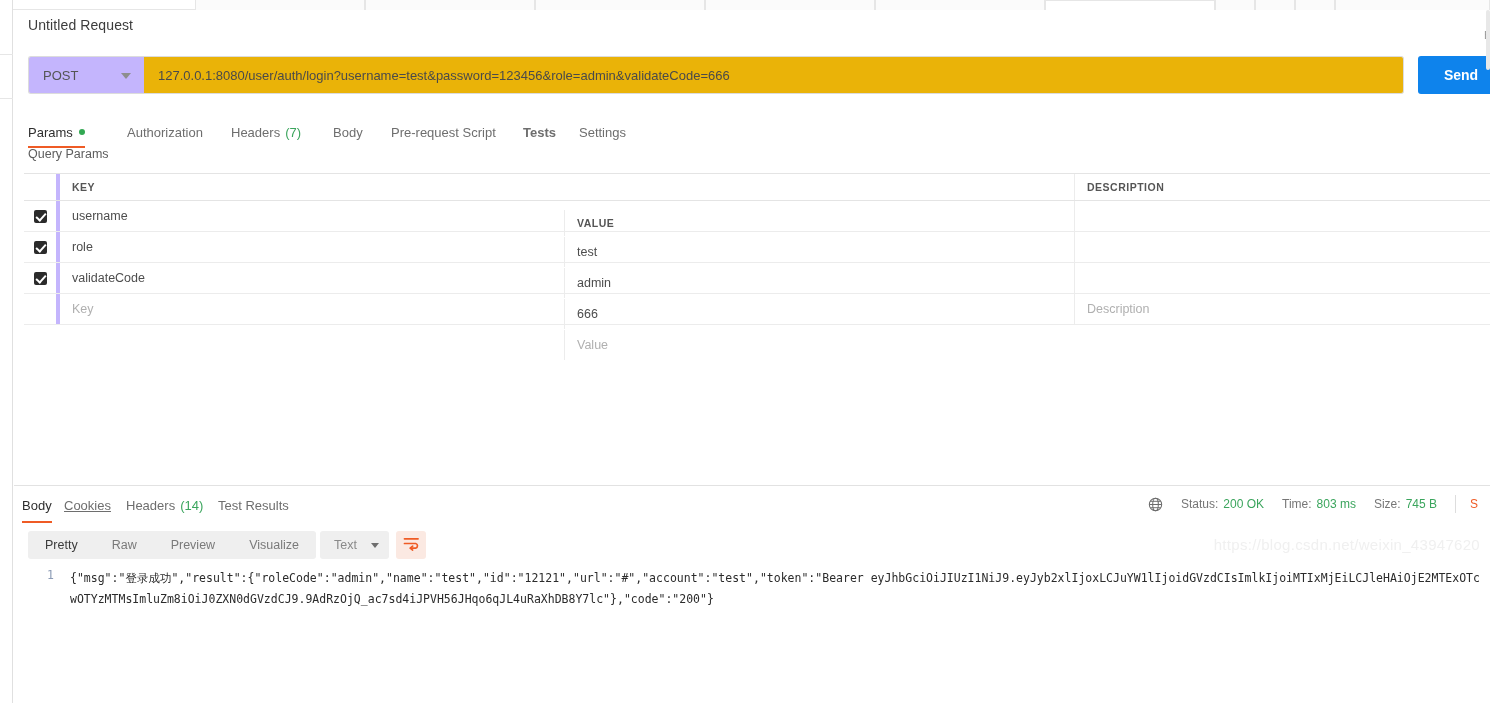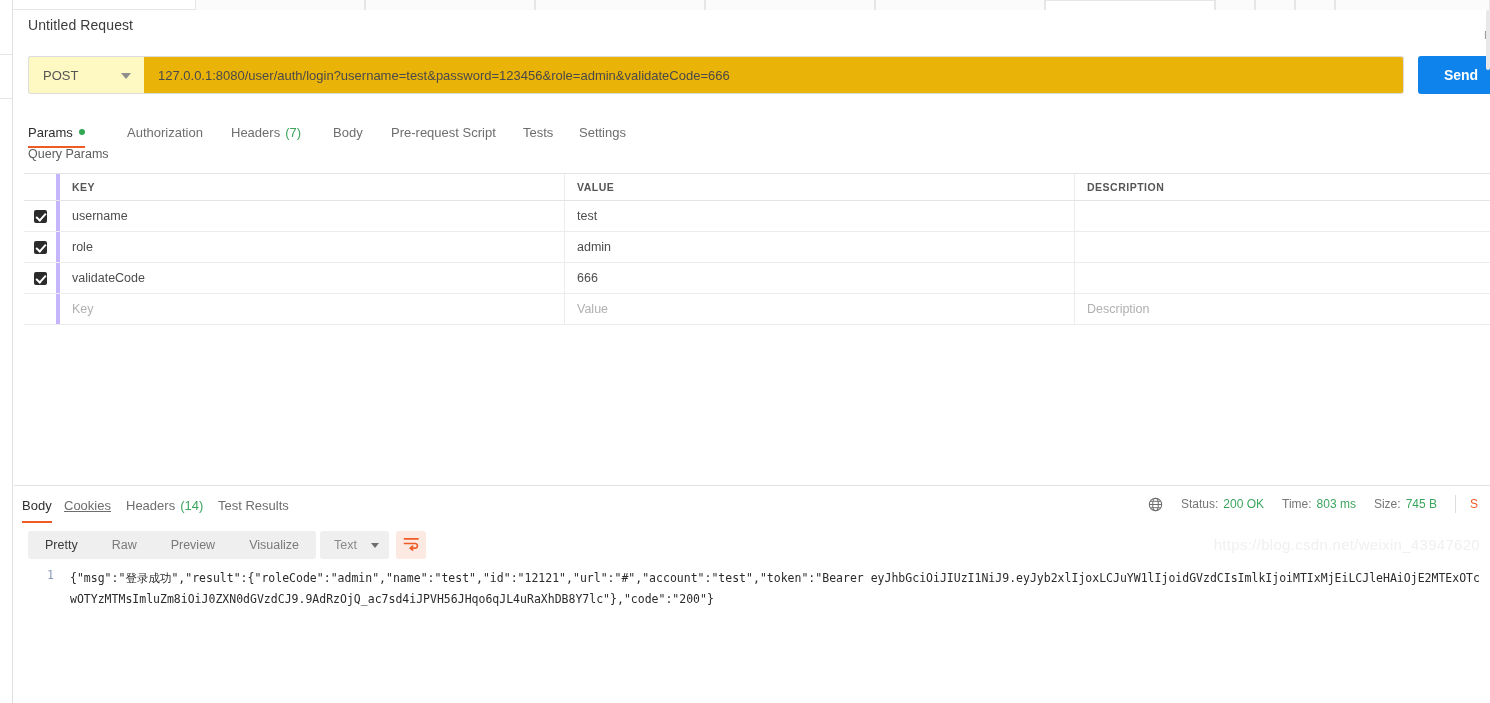--- a/index.html
+++ b/index.html
@@ -39,21 +39,21 @@
 
   .req-title {
     position: absolute; left: 14px; top: 7px;
     font-size: 14px; color: #3c3c3c; letter-spacing: .1px;
   }
 
   .urlrow { position: absolute; left: 14px; top: 46px; width: 1462px; height: 38px; }
 
   .method-box {
     position: absolute; left: 0; top: 0; width: 116px; height: 38px;
-    background: #fef9c3; border: 1px solid #dcdcdc; border-right: none;
+    background: #c4b5fd; border: 1px solid #dcdcdc; border-right: none;
     border-radius: 3px 0 0 3px;
     display: flex; align-items: center; cursor: pointer;
   }
   .method-label { font-size: 13px; color: #555; padding-left: 14px; }
   .caret {
     position: absolute; right: 13px; top: 50%; margin-top: -2px;
     width: 0; height: 0;
     border-left: 5px solid transparent; border-right: 5px solid transparent;
     border-top: 6px solid #8e8e8e;
   }
@@ -112,21 +112,21 @@
   .pcell {
     position: absolute; top: 0; height: 100%;
     display: flex; align-items: center;
     font-size: 12.5px; color: #4d4d4d;
     padding-left: 12px; overflow: hidden; white-space: nowrap;
   }
   .pcell.hdr { font-size: 10.5px; font-weight: bold; color: #555; letter-spacing: .5px; }
   .pcell.ph { color: #b0b0b0; }
   .c-check { left: 0; width: 32px; padding-left: 0; justify-content: center; }
   .c-key   { left: 32px; width: 508px; border-left: 4px solid #c4b5fd; }
-  .c-val   { left: 540px; width: 510px; border-left: 1px solid #ececec; }
+  .c-val   { left: 540px; width: 510px; border-left: 1px solid #ececec; margin-top: 36px; }
   .c-desc  { left: 1050px; width: 416px; border-left: 1px solid #ececec; }
 
   .chk {
     width: 13px; height: 13px; background: #2b2b2b; border-radius: 2px;
     position: relative; cursor: pointer;
   }
   .chk:after {
     content: ""; position: absolute; left: 4px; top: 1px;
     width: 4px; height: 8px;
     border: solid #fff; border-width: 0 2px 2px 0;
@@ -262,21 +262,21 @@
       <div class="reqtab" style="left:203px;">
         <span>Headers</span>
         <span class="count">(7)</span>
       </div>
       <div class="reqtab" style="left:305px;">
         <span>Body</span>
       </div>
       <div class="reqtab" style="left:363px;">
         <span>Pre-request Script</span>
       </div>
-      <div class="reqtab" style="left:495px;">
+      <div class="reqtab" style="left:495px;font-weight:bold;">
         <span>Tests</span>
       </div>
       <div class="reqtab" style="left:551px;">
         <span>Settings</span>
       </div>
     </div>
 
   </div>
 
   <div class="qp-label">Query Params</div>

